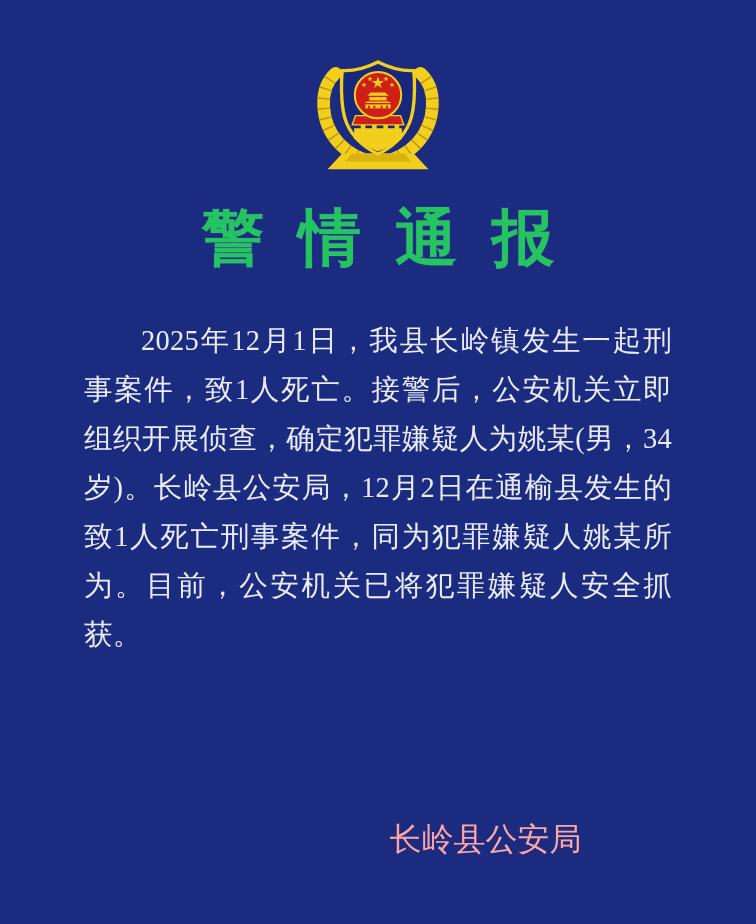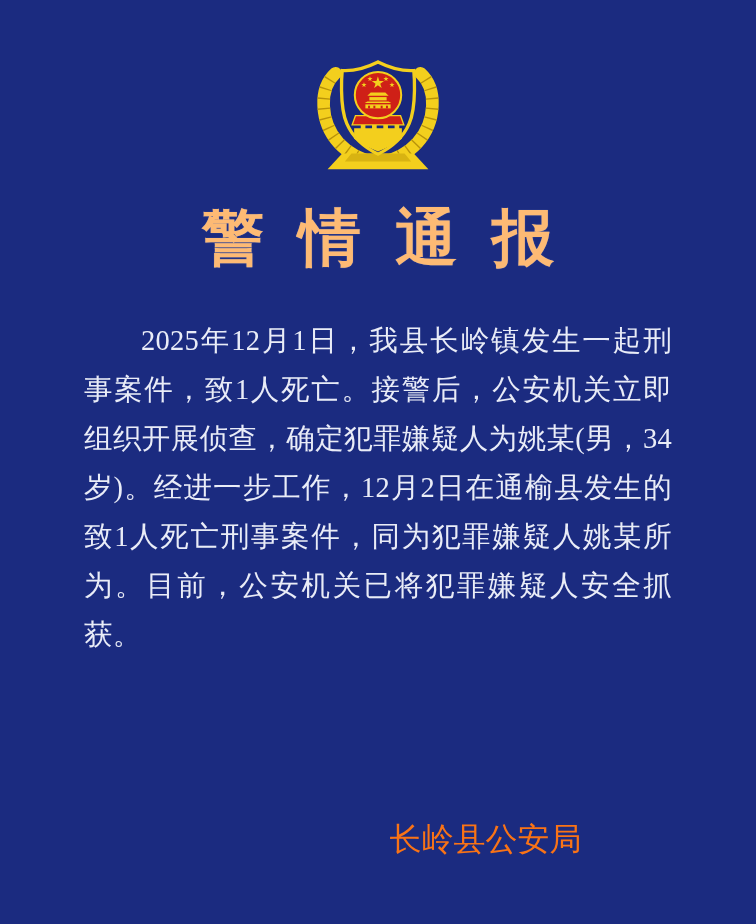--- a/index.html
+++ b/index.html
@@ -24,21 +24,21 @@
     text-align: center;
   }
   .emblem-wrap svg {
     display: inline-block;
     width: 134px;
     height: 126px;
   }
   .notice-title {
     margin: 24px 0 0 0;
     text-align: center;
-    color: #fdba74;
+    color: #22c55e;
     font-size: 62px;
     font-weight: bold;
     letter-spacing: 0.56em;
     padding-left: 0.56em; 
     line-height: 1.1;
     text-shadow: 0 0 1px rgba(255,255,255,0.4);
   }
   .notice-body {
     margin: 44px 84px 0 84px;
     color: #e9ecf7;
@@ -46,21 +46,21 @@
     line-height: 49px;
     text-align: justify;
     text-justify: inter-ideograph;
     text-indent: 2em;
     letter-spacing: 0.01em;
   }
   .signature {
     margin-top: 156px;
     padding-left: 215px; 
     text-align: center;
-    color: #f97316;
+    color: #fca5a5;
     font-size: 32px;
     line-height: 48px;
   }
   .signature .sig-line {
     display: block;
   }
   .signature .sig-date {
     font-size: 33px;
   }
 </style>
@@ -106,19 +106,19 @@
           <rect x="93" y="84" width="3" height="4" fill="#cf2017"></rect>
           <rect x="104" y="84" width="3" height="4" fill="#cf2017"></rect>
           <rect x="112" y="84" width="3" height="4" fill="#cf2017"></rect>
         </g>
       </g>
     </svg>
   </div>
 
   <h1 class="notice-title">警情通报</h1>
 
-  <p class="notice-body">2025年12月1日，我县长岭镇发生一起刑事案件，致1人死亡。接警后，公安机关立即组织开展侦查，确定犯罪嫌疑人为姚某(男，34岁)。经进一步工作，12月2日在通榆县发生的致1人死亡刑事案件，同为犯罪嫌疑人姚某所为。目前，公安机关已将犯罪嫌疑人安全抓获。</p>
+  <p class="notice-body">2025年12月1日，我县长岭镇发生一起刑事案件，致1人死亡。接警后，公安机关立即组织开展侦查，确定犯罪嫌疑人为姚某(男，34岁)。长岭县公安局，12月2日在通榆县发生的致1人死亡刑事案件，同为犯罪嫌疑人姚某所为。目前，公安机关已将犯罪嫌疑人安全抓获。</p>
 
   <div class="signature">
     <span class="sig-line sig-agency">长岭县公安局</span>
   </div>
 
 </div>
 
 </body></html>

